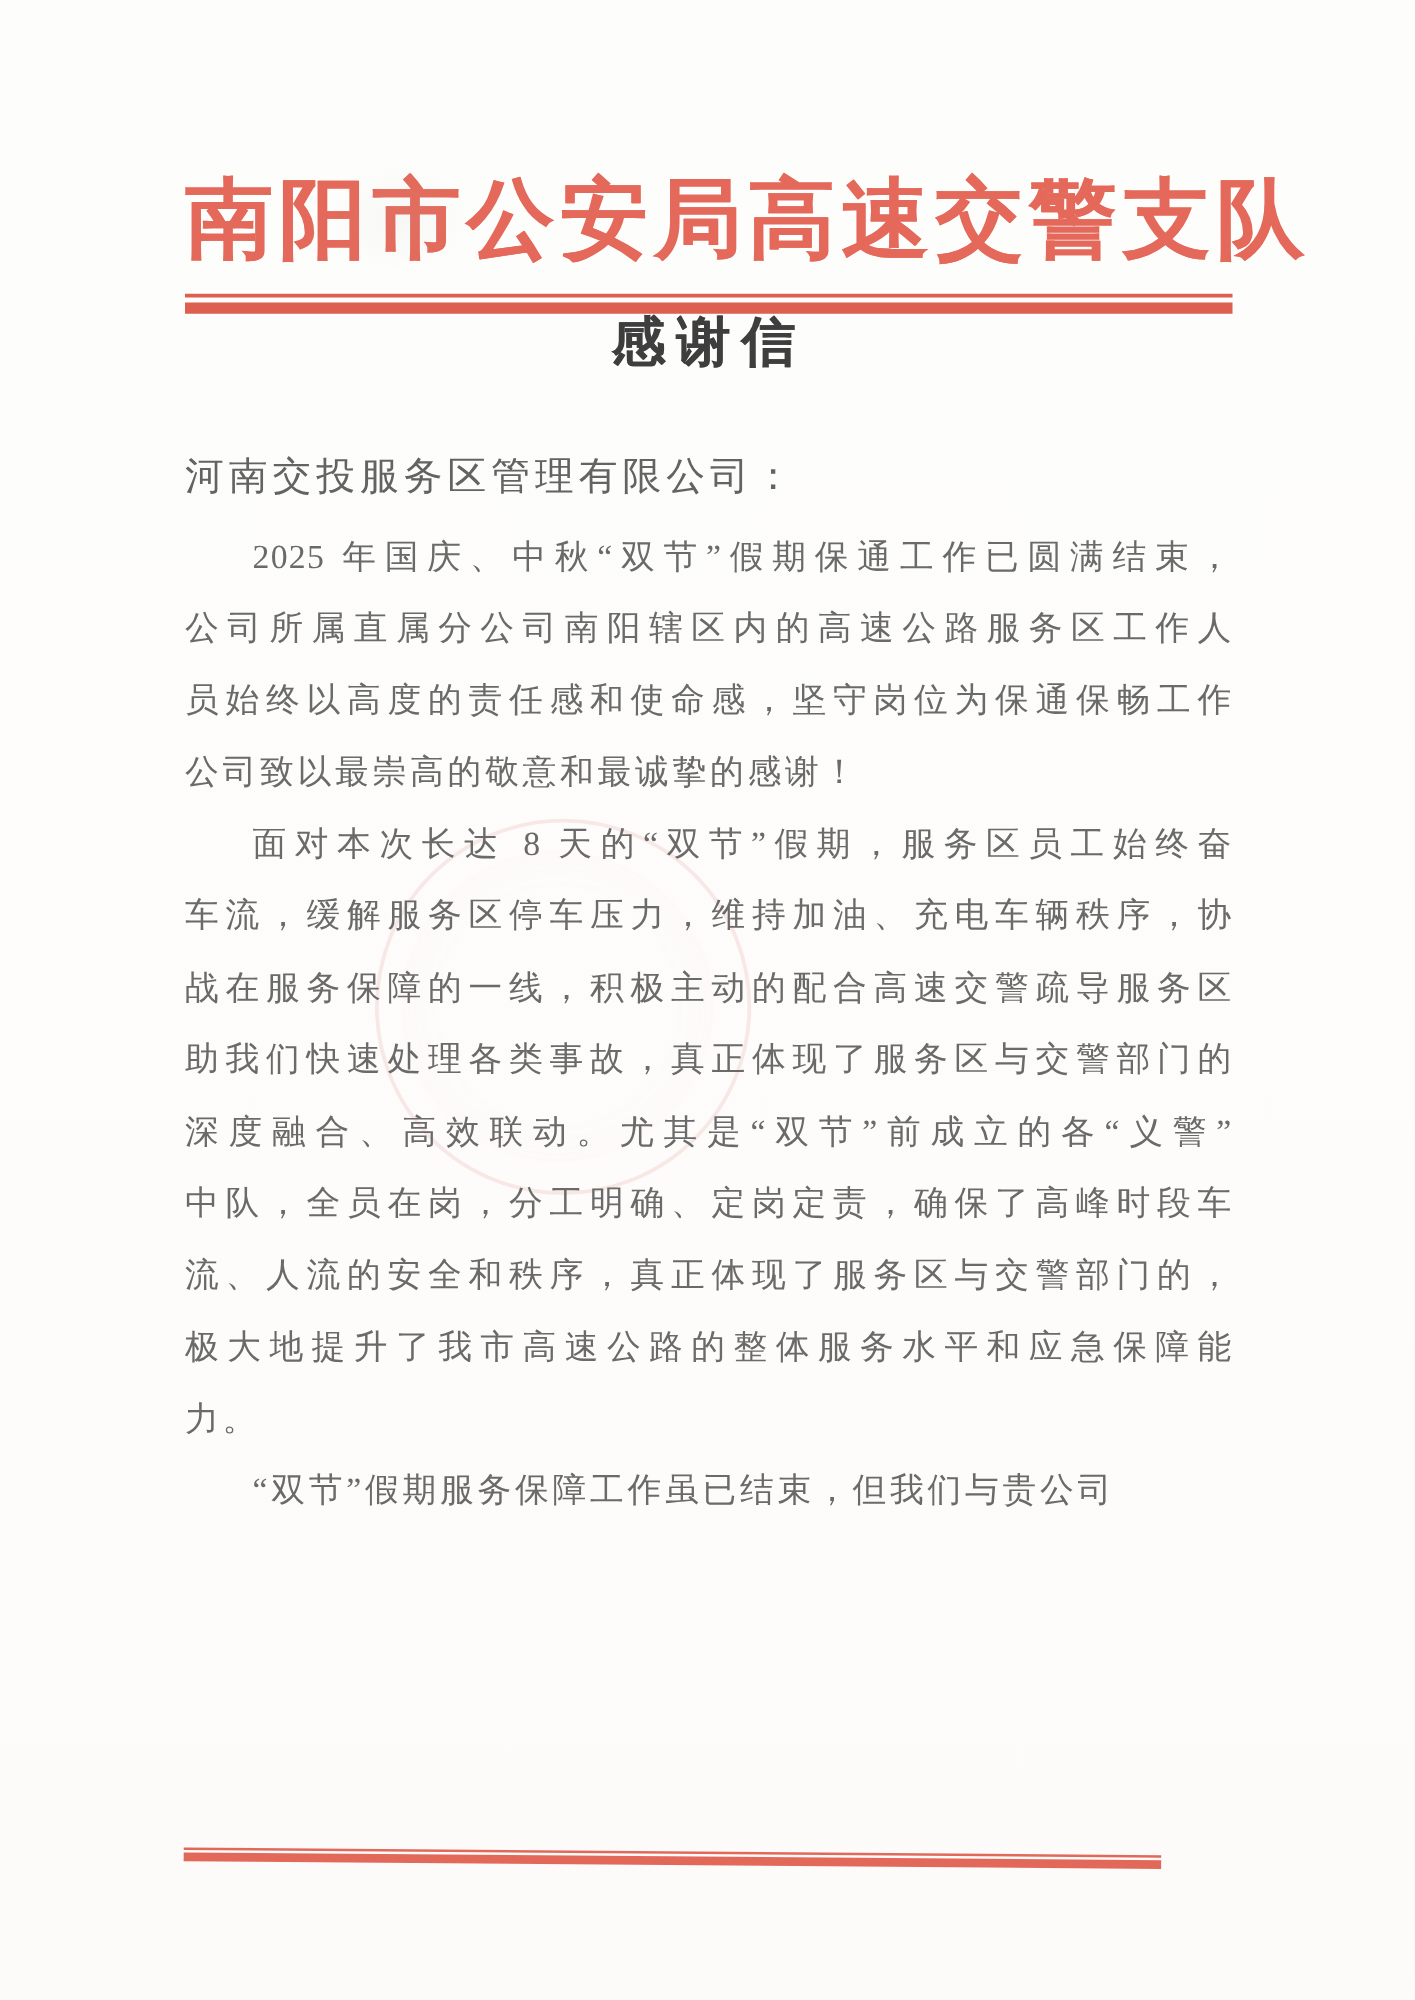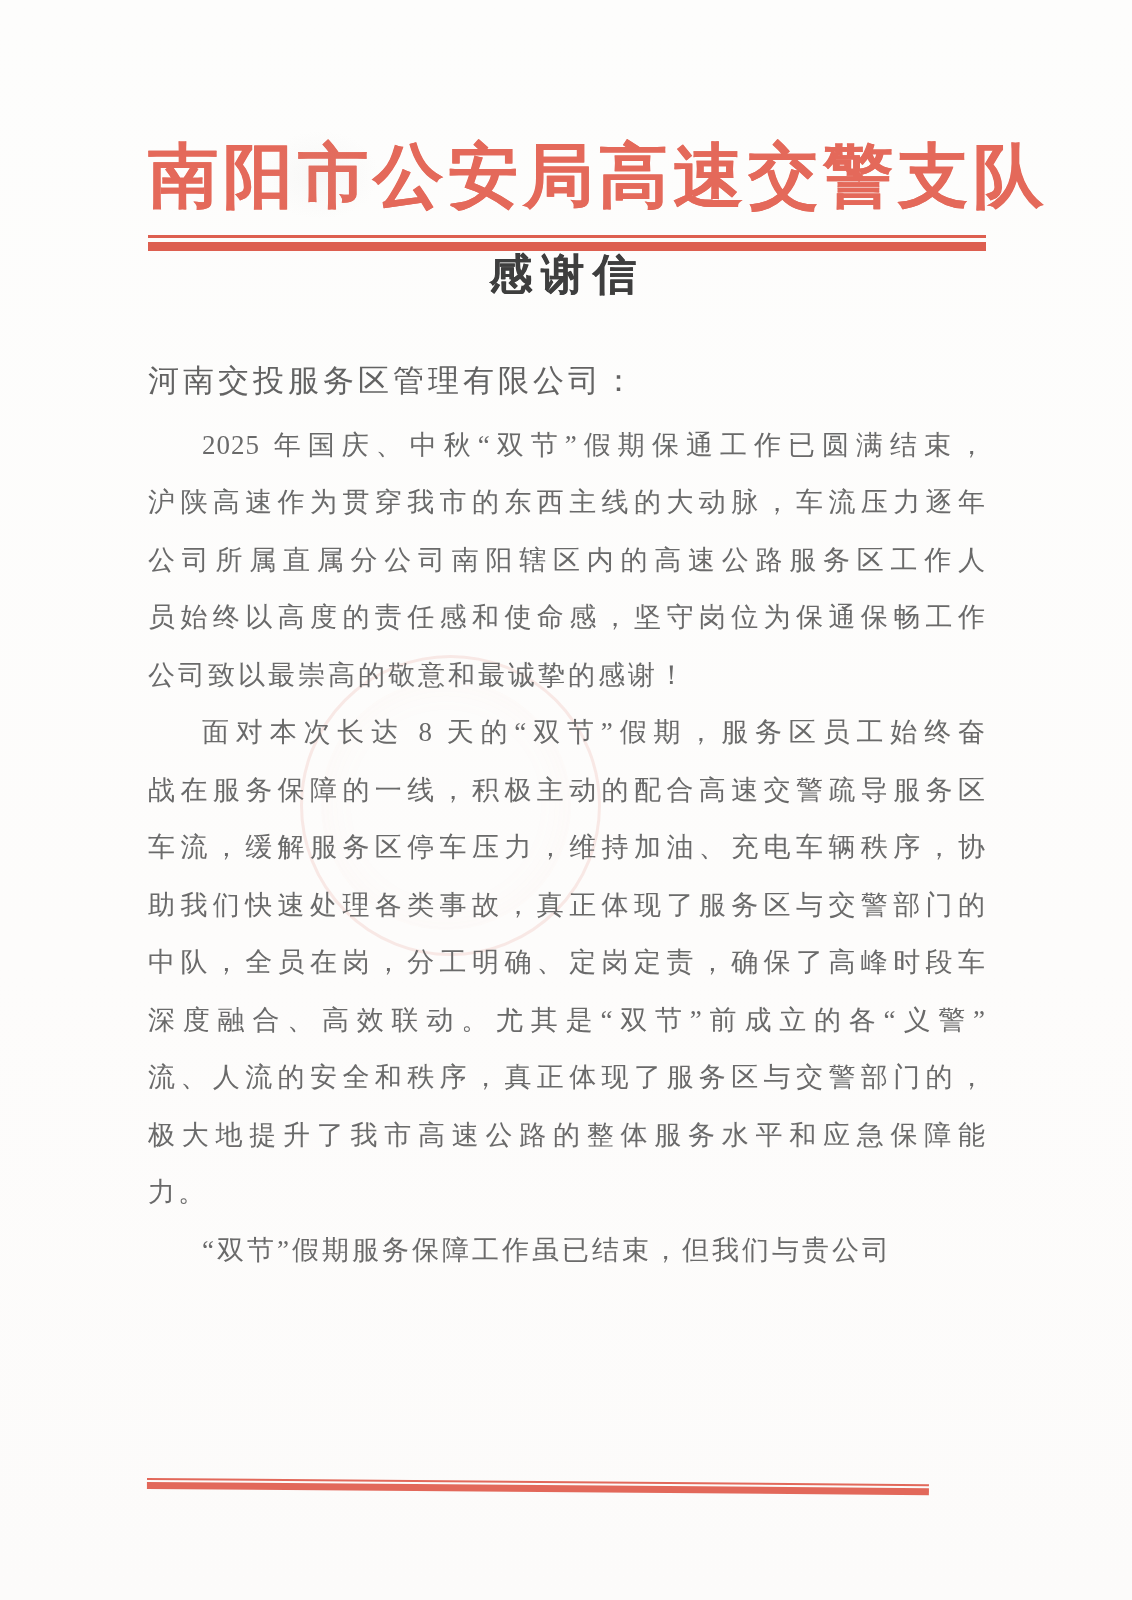--- a/index.html
+++ b/index.html
@@ -132,30 +132,29 @@
     <div class="letterhead">南阳市公安局高速交警支队</div>
 
     <div class="rule-top"></div>
 
     <div class="doc-title">感谢信</div>
 
     <div class="salutation">河南交投服务区管理有限公司：</div>
 
     <div class="body-block">
       <div class="bl indent">2025 年国庆、中秋“双节”假期保通工作已圆满结束，</div>
-      <div class="bl">沪陕高速作为贯穿我市的东西主线的大动脉，车流压力逐年</div>
       <div class="bl">公司所属直属分公司南阳辖区内的高速公路服务区工作人</div>
       <div class="bl">员始终以高度的责任感和使命感，坚守岗位为保通保畅工作</div>
       <div class="bl endline">公司致以最崇高的敬意和最诚挚的感谢！</div>
       <div class="bl indent">面对本次长达 8 天的“双节”假期，服务区员工始终奋</div>
+      <div class="bl">车流，缓解服务区停车压力，维持加油、充电车辆秩序，协</div>
       <div class="bl">战在服务保障的一线，积极主动的配合高速交警疏导服务区</div>
-      <div class="bl">车流，缓解服务区停车压力，维持加油、充电车辆秩序，协</div>
       <div class="bl">助我们快速处理各类事故，真正体现了服务区与交警部门的</div>
+      <div class="bl">深度融合、高效联动。尤其是“双节”前成立的各“义警”</div>
       <div class="bl">中队，全员在岗，分工明确、定岗定责，确保了高峰时段车</div>
-      <div class="bl">深度融合、高效联动。尤其是“双节”前成立的各“义警”</div>
       <div class="bl">流、人流的安全和秩序，真正体现了服务区与交警部门的，</div>
       <div class="bl">极大地提升了我市高速公路的整体服务水平和应急保障能</div>
       <div class="bl endline">力。</div>
       <div class="bl indent endline">“双节”假期服务保障工作虽已结束，但我们与贵公司</div>
     </div>
 
   </div>
 
   <div class="rule-bottom"></div>
 

